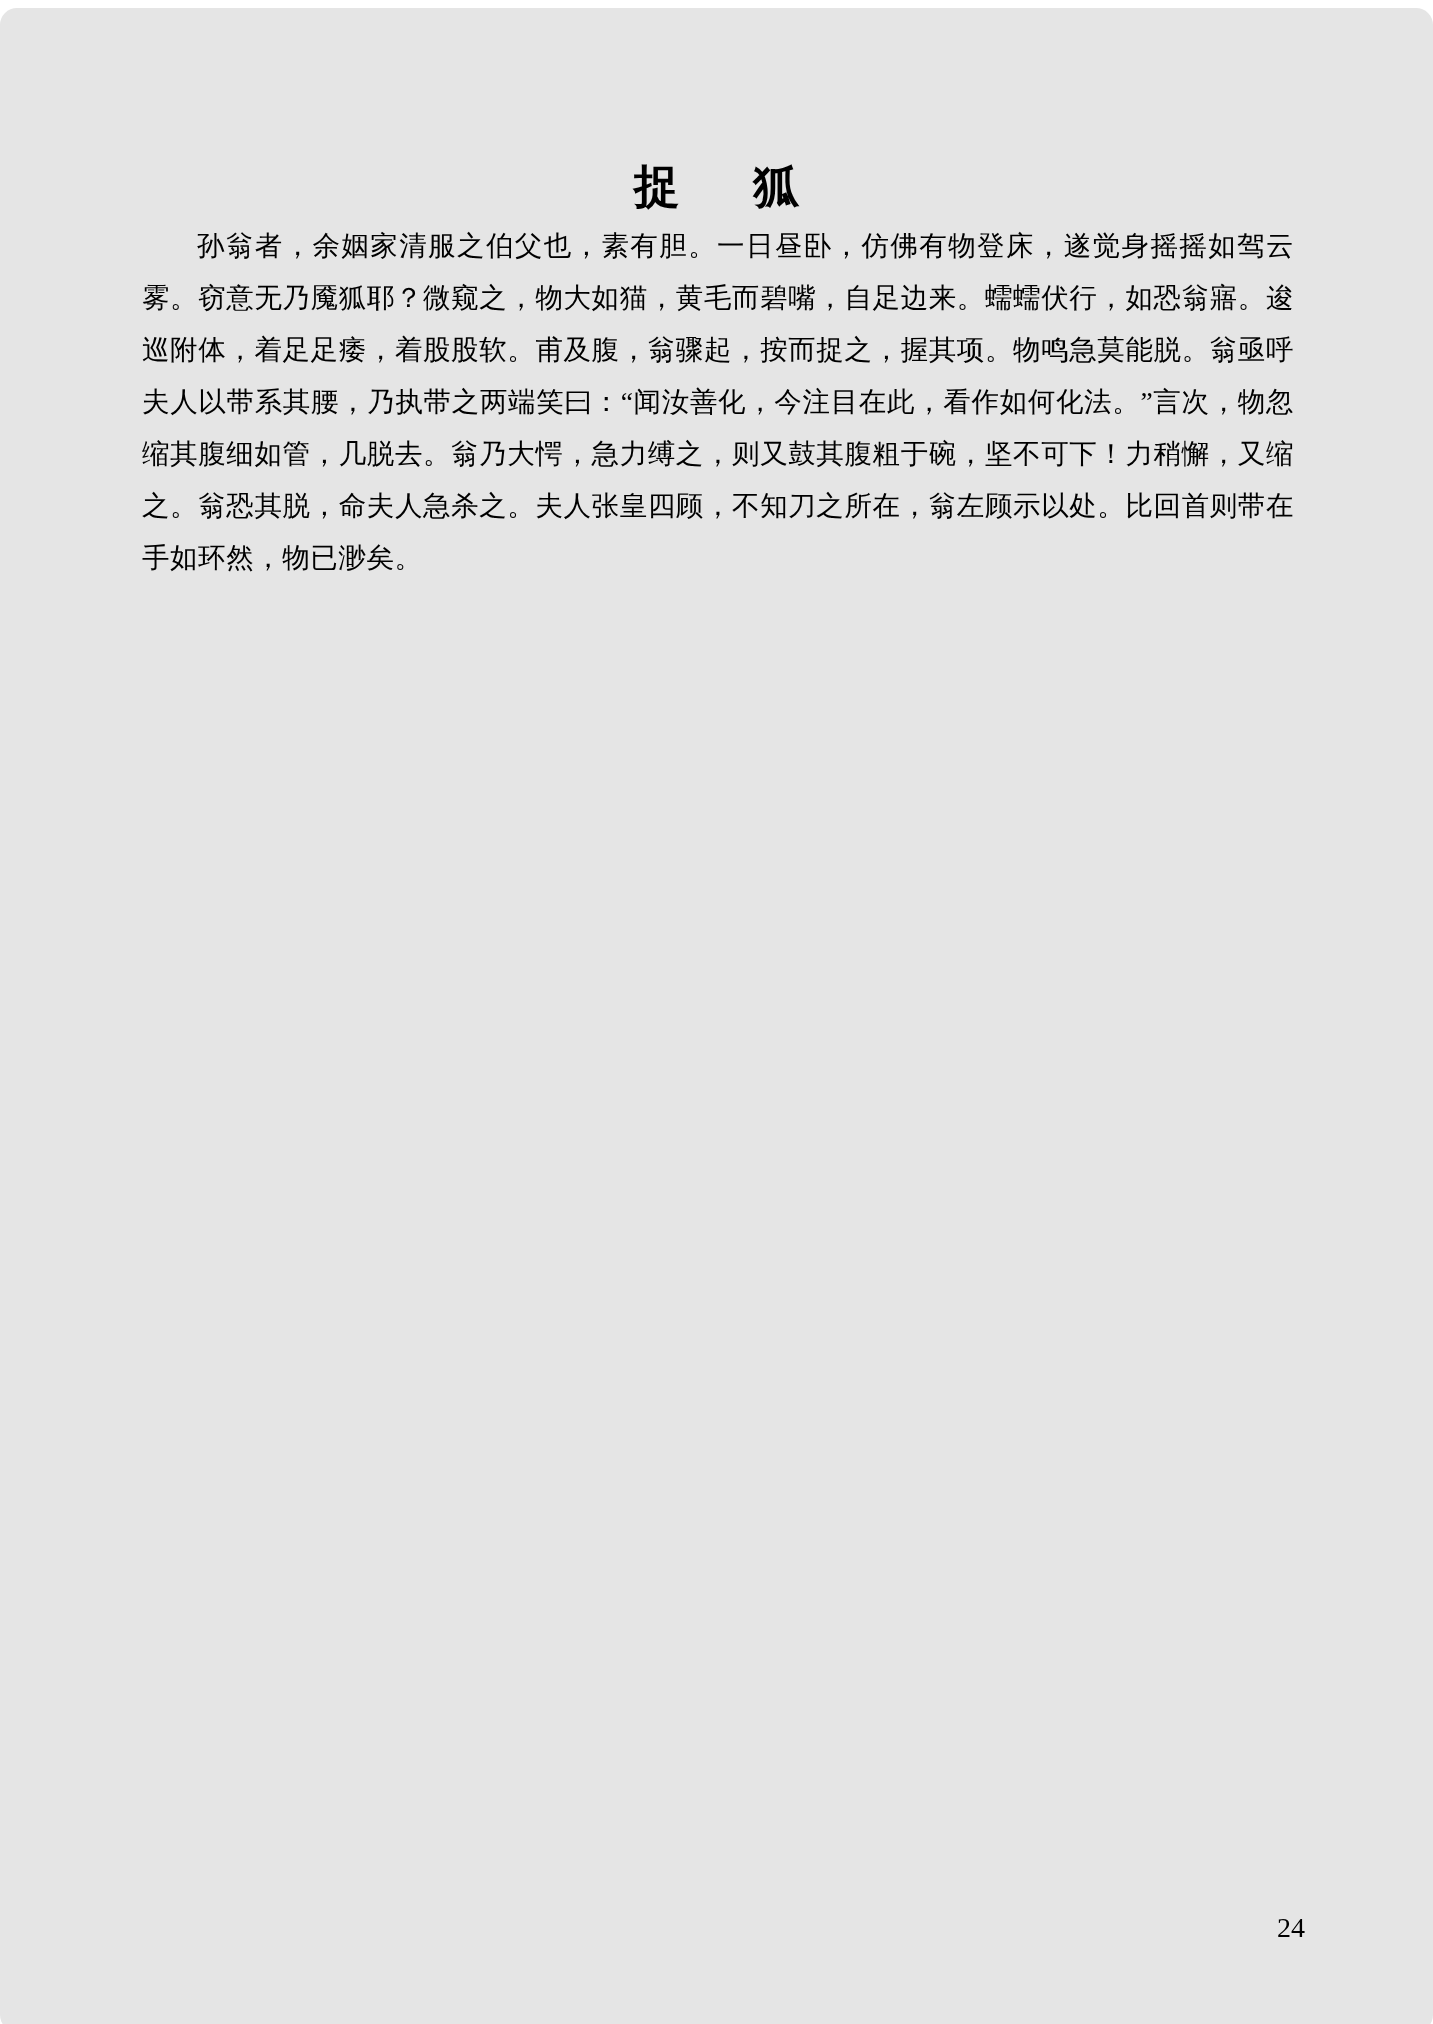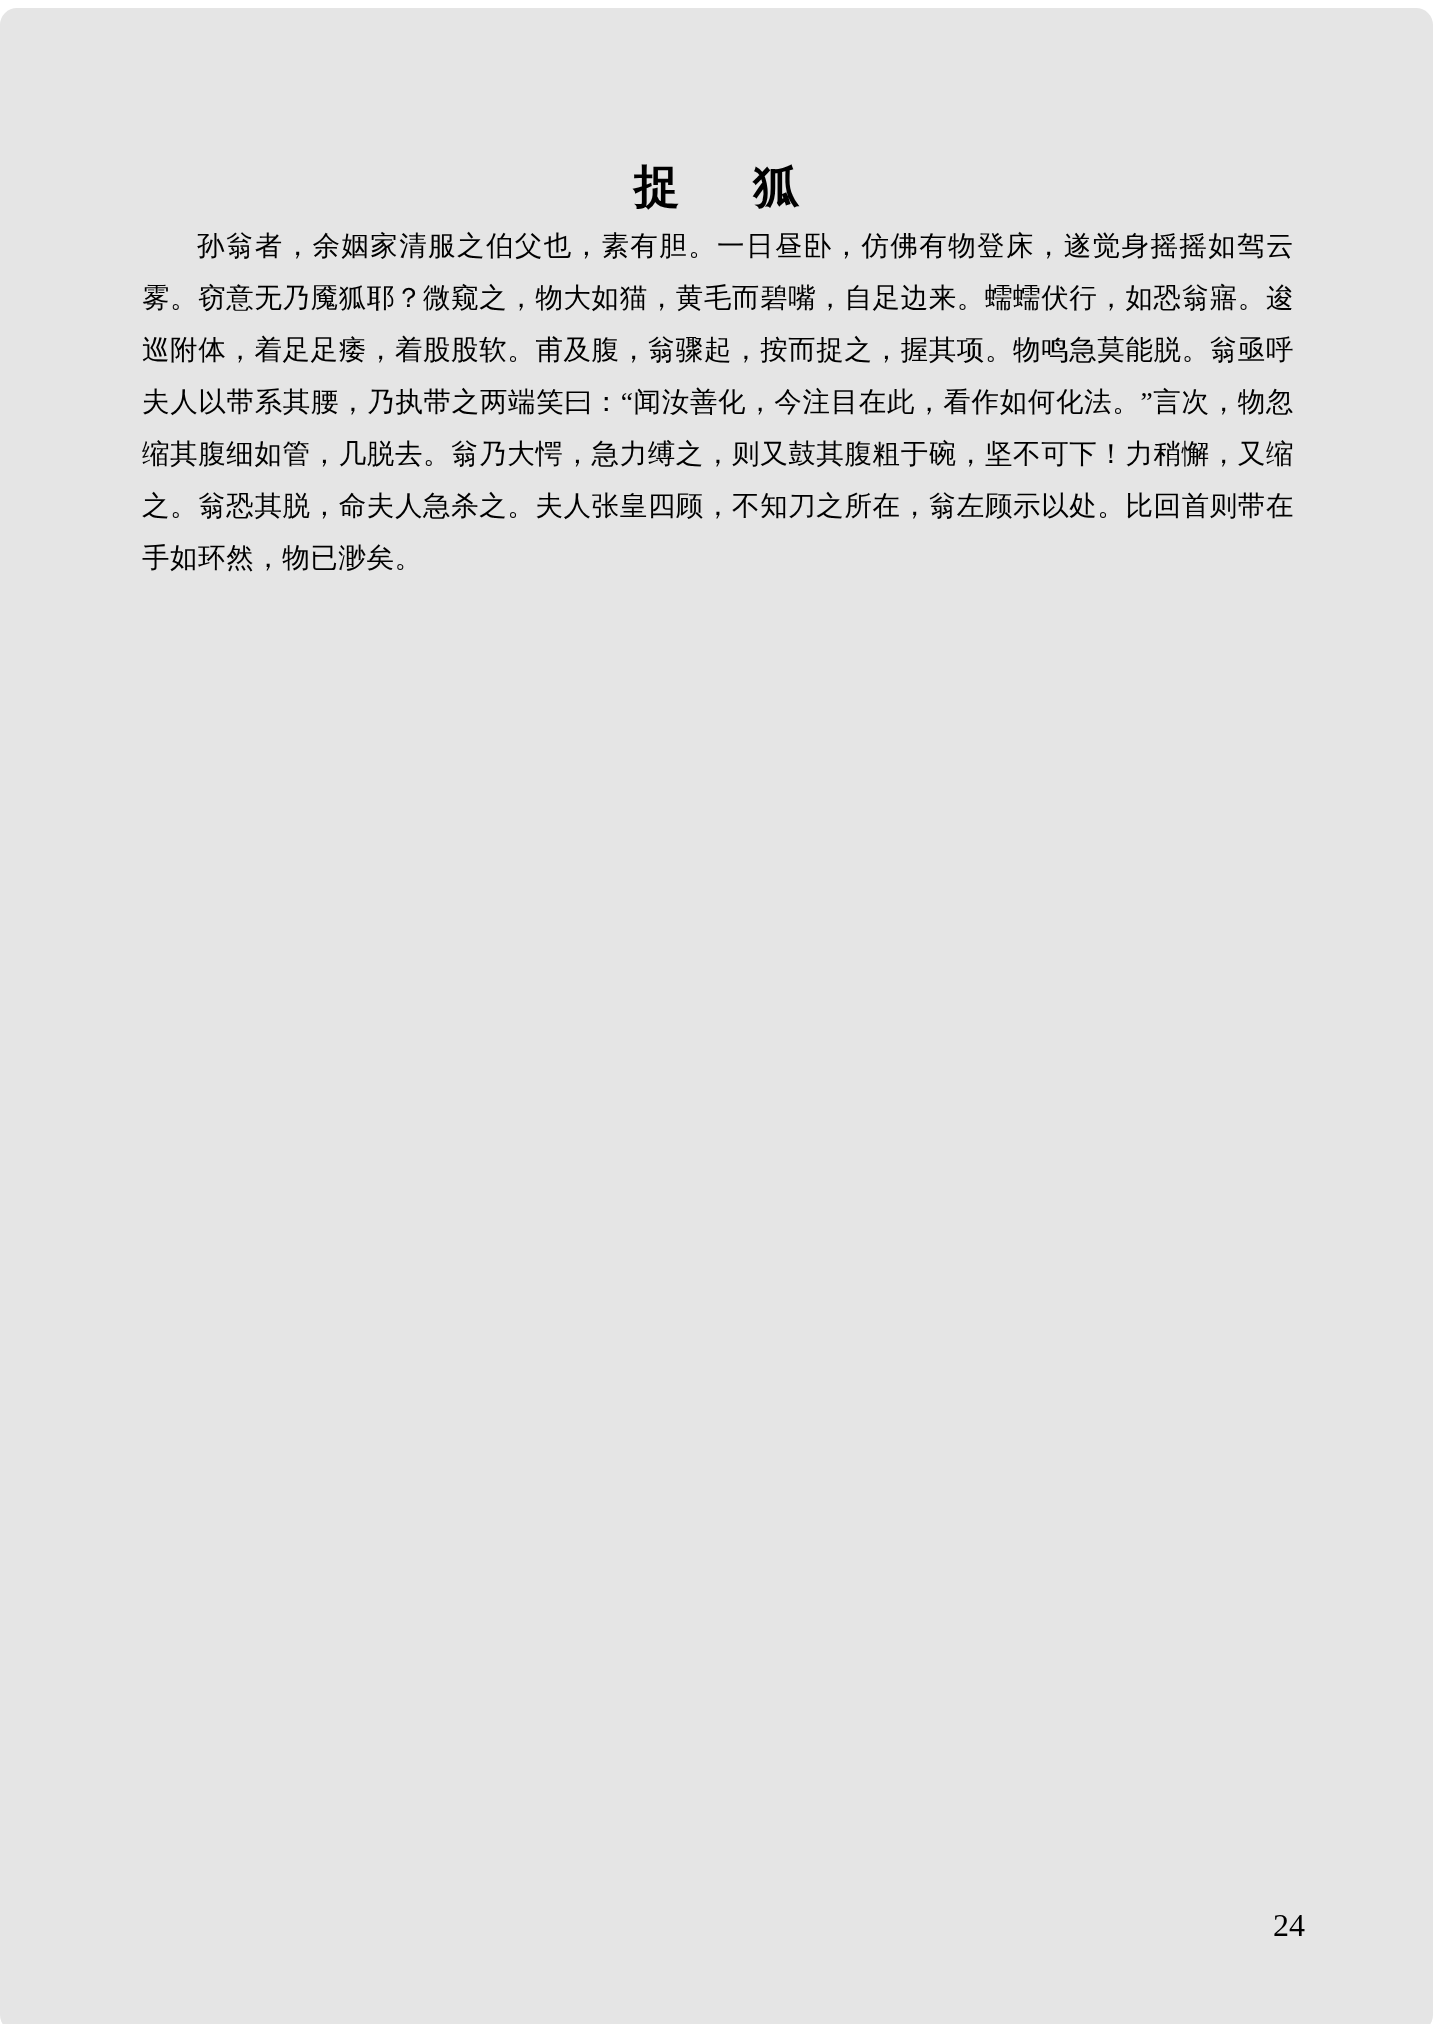--- a/index.html
+++ b/index.html
@@ -45,21 +45,21 @@
     text-justify: inter-character;
     text-indent: 2em;
     margin: 0;
     letter-spacing: 0.02em;
     word-break: break-all;
   }
   .page-number {
     position: absolute;
     right: 128px;
     bottom: 88px;
-    font-size: 32px;
+    font-size: 28px;
     font-family: "Liberation Serif", "DejaVu Serif", serif;
     color: #000000;
   }
 </style>
 </head>
 <body>
 
 <div class="page">
 
   <h1 class="title">捉　狐</h1>

